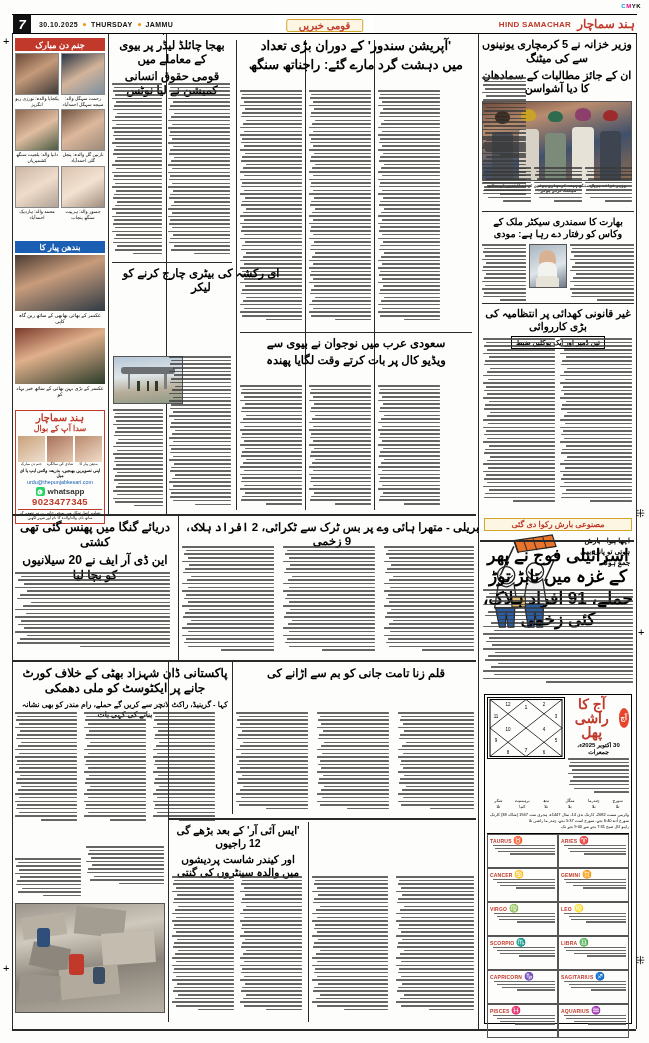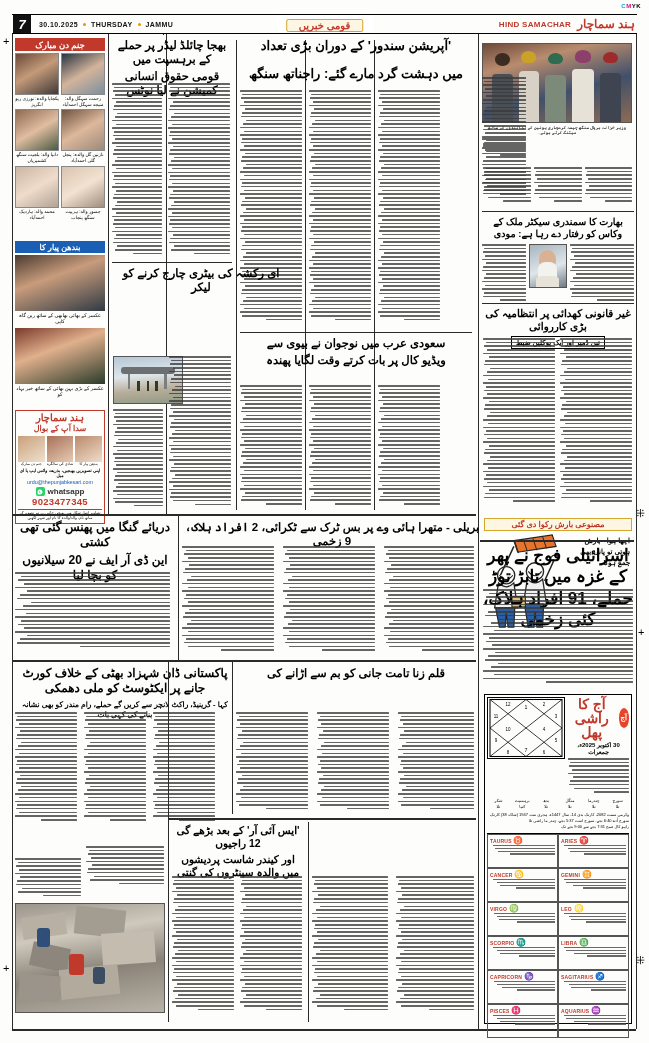--- a/index.html
+++ b/index.html
@@ -252,21 +252,21 @@
           </svg>
       </span>
       <span class="wa-tx">whatsapp</span>
     </div>
     <div class="wa-num">9023477345</div>
     <div class="promo-foot">تصاویر اصل شکل میں بھیجی جائیں — ہر تصویر کے ساتھ نام، والد/والدہ کا نام اور شہر لکھیں</div>
   </div>
 
   <div class="col" style="left:112px; top:38px; width:120px;">
     <div class="hl mid" style="font-size:11.5px;">
-      <div>بھجا چائلڈ لیڈر پر حملے کے برہسپت میں</div>
+      <div>بھجا چائلڈ لیڈر پر بیوی کے معاملے میں</div>
       <div style="margin-top:2px;">قومی حقوق انسانی کمیشن نے لیا نوٹس</div>
     </div>
   </div>
   <div class="col body-lines rtl" style="left:112px; top:83px; width:50px; height:175px;">
       <div class="ln" style="width:100%"></div>
       <div class="ln" style="width:96%"></div>
       <div class="ln" style="width:98%"></div>
       <div class="ln" style="width:94%"></div>
       <div class="ln" style="width:100%"></div>
       <div class="ln" style="width:92%"></div>
@@ -358,21 +358,21 @@
       <div class="ln" style="width:97%"></div>
       <div class="ln" style="width:99%"></div>
       <div class="ln" style="width:90%"></div>
       <div class="ln" style="width:95%"></div>
       <div class="ln" style="width:58%"></div>
     </div>
 
   <div class="col" style="left:240px; top:38px; width:232px;">
     <div class="hl big" style="font-size:13px;">
       <div>'آپریشن سندور' کے دوران بڑی تعداد</div>
-      <div style="margin-top:12px;">میں دہشت گرد مارے گئے: راجناتھ سنگھ</div>
+      <div style="margin-top:3px;">میں دہشت گرد مارے گئے: راجناتھ سنگھ</div>
     </div>
   </div>
   <div class="col body-lines rtl" style="left:240px; top:90px; width:62px; height:236px;">
       <div class="ln" style="width:100%"></div>
       <div class="ln" style="width:96%"></div>
       <div class="ln" style="width:98%"></div>
       <div class="ln" style="width:94%"></div>
       <div class="ln" style="width:100%"></div>
       <div class="ln" style="width:92%"></div>
       <div class="ln" style="width:97%"></div>
@@ -558,20 +558,24 @@
       <div class="ln" style="width:90%"></div>
       <div class="ln" style="width:95%"></div>
       <div class="ln" style="width:100%"></div>
       <div class="ln" style="width:93%"></div>
       <div class="ln" style="width:100%"></div>
       <div class="ln" style="width:96%"></div>
       <div class="ln" style="width:58%"></div>
     </div>
 
   <div class="col" style="left:482px; top:38px; width:150px;">
+    <div class="hl mid" style="font-size:11px;">
+      <div>وزیر خزانہ نے 5 کرمچاری یونینوں سے کی میٹنگ</div>
+      <div style="margin-top:3px;">ان کے جائز مطالبات کے سمادھان کا دیا آشواسن</div>
+    </div>
     <div class="photo" style="height:80px; margin-top:5px; background:linear-gradient(165deg,#6d4a3c 0%,#b98c6e 25%,#40506a 60%,#8d6b52 100%); border:0.5px solid #555;">
       <div style="position:absolute;left:6%;bottom:0;width:14%;height:62%;background:#4a4f55;border-radius:4px 4px 0 0;"></div>
       <div style="position:absolute;left:24%;bottom:0;width:14%;height:66%;background:#d8d2c6;border-radius:4px 4px 0 0;"></div>
       <div style="position:absolute;left:42%;bottom:0;width:14%;height:60%;background:#7c8a7a;border-radius:4px 4px 0 0;"></div>
       <div style="position:absolute;left:60%;bottom:0;width:15%;height:68%;background:#e6e2d8;border-radius:4px 4px 0 0;"></div>
       <div style="position:absolute;left:79%;bottom:0;width:14%;height:63%;background:#3e4450;border-radius:4px 4px 0 0;"></div>
       <div style="position:absolute;left:8%;top:12%;width:10%;height:16%;background:#3b2c22;border-radius:50%;"></div>
       <div style="position:absolute;left:26%;top:9%;width:10%;height:15%;background:#c9a227;border-radius:50% 50% 40% 40%;"></div>
       <div style="position:absolute;left:44%;top:11%;width:10%;height:15%;background:#2e6b4f;border-radius:50% 50% 40% 40%;"></div>
       <div style="position:absolute;left:62%;top:8%;width:11%;height:16%;background:#8d3f6b;border-radius:50% 50% 40% 40%;"></div>

